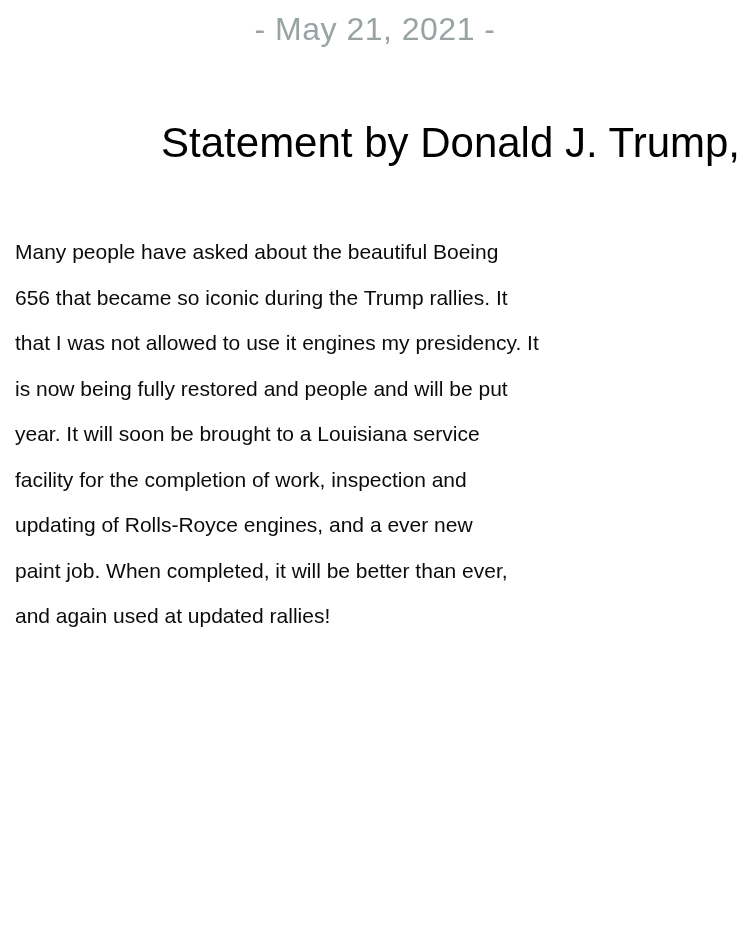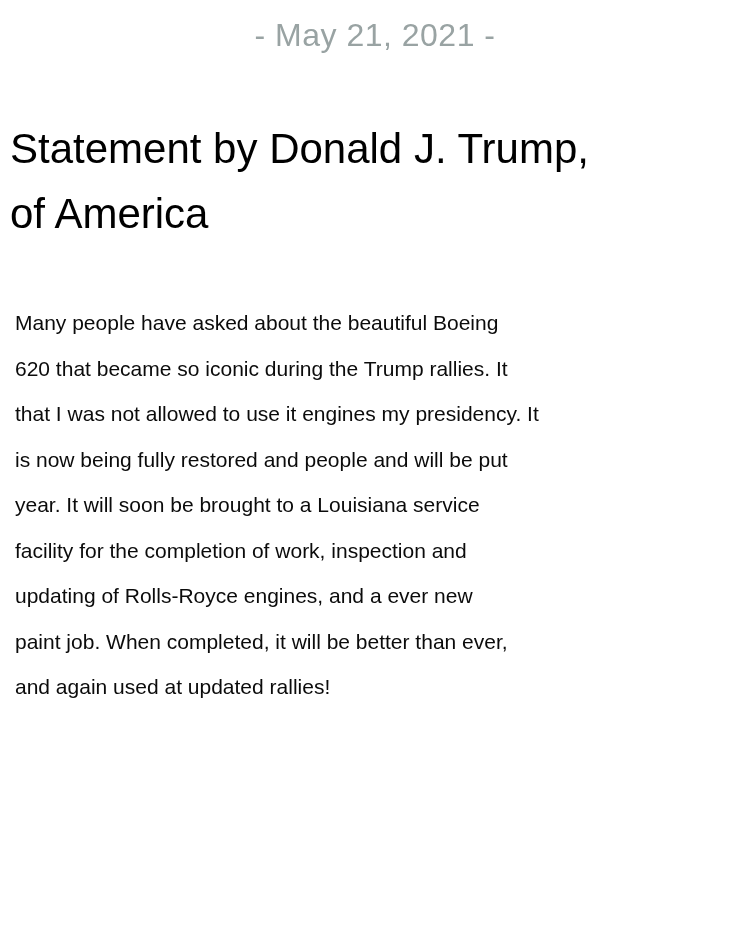--- a/index.html
+++ b/index.html
@@ -8,33 +8,33 @@
     background: #ffffff;
   }
   .page {
     position: relative;
     width: 750px;
     height: 940px;
     background: var(--c-background, #ffffff);
     font-family: "Liberation Sans", sans-serif;
     overflow: hidden;
     box-sizing: border-box;
-    padding-top: 16px;
+    padding-top: 10px;
   }
   .date {
     text-align: center;
     font-size: 32px;
     line-height: 38px;
     font-weight: 400;
     color: var(--c-date, #99a3a3);
     letter-spacing: 0.5px;
   }
   .title {
     margin: 62px 10px 0;
-    text-align: left;
+    text-align: right;
     font-size: 42px;
     line-height: 65px;
     font-weight: 400;
     color: var(--c-title, #000000);
   }
   .title .tline {
     display: block;
     white-space: pre;
   }
   .body-text {
@@ -51,26 +51,25 @@
 </style>
 </head>
 <body>
 
 <div class="page">
 
   <div class="date">- May 21, 2021 -</div>
 
   <h1 class="title">
     <span class="tline">Statement by Donald J. Trump,</span>
-    <span class="tline">of America</span>
   </h1>
 
   <div class="body-text">
     <span class="bline">Many people have asked about the beautiful Boeing</span>
-    <span class="bline">620 that became so iconic during the Trump rallies. It</span>
+    <span class="bline">656 that became so iconic during the Trump rallies. It</span>
     <span class="bline">that I was not allowed to use it engines my presidency. It</span>
     <span class="bline">is now being fully restored and people and will be put</span>
     <span class="bline">year. It will soon be brought to a Louisiana service</span>
     <span class="bline">facility for the completion of work, inspection and</span>
     <span class="bline">updating of Rolls-Royce engines, and a ever new</span>
     <span class="bline">paint job. When completed, it will be better than ever,</span>
     <span class="bline">and again used at updated rallies!</span>
   </div>
 
 </div>

